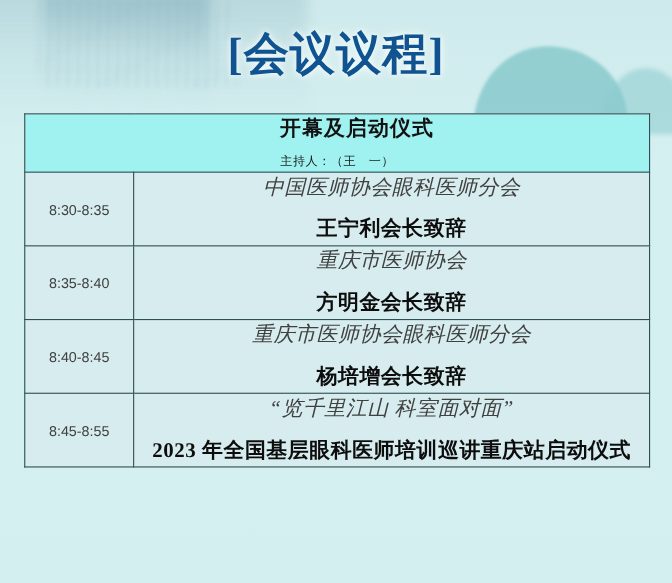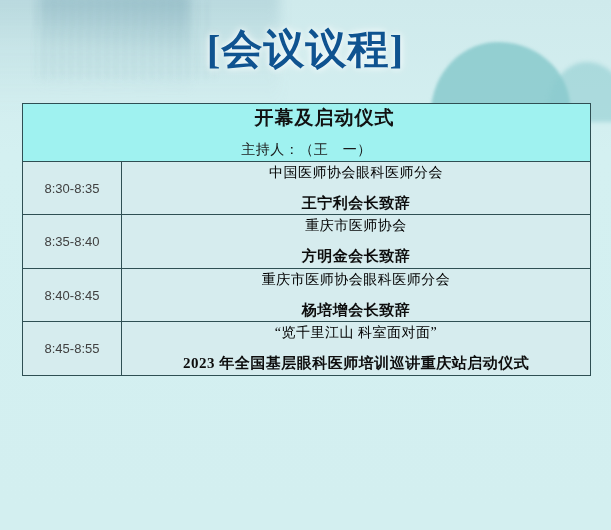--- a/index.html
+++ b/index.html
@@ -176,21 +176,21 @@
   }
   .section-title {
     font-size: 19px;
     font-weight: bold;
     color: #121212;
     letter-spacing: 1px;
     line-height: 1.5;
     padding-left: 36px;
   }
   .section-host {
-    font-size: 14px;
+    font-size: 11px;
     color: #1a1a1a;
     line-height: 1.6;
     margin-top: 6px;
     letter-spacing: .5px;
   }
 
   
   .time-cell {
     background: #d6ecee;
     text-align: center;
@@ -199,27 +199,28 @@
     color: #404040;
     letter-spacing: 0;
     padding: 4px 0;
   }
   .body-cell {
     background: #d6ecee;
     text-align: center;
     padding: 9px 0 11px 0;
   }
   .line-top {
-    font-size: 14px;
-    color: #000000;
+    font-size: 19px;
+    color: #404040;
     line-height: 1.5;
     letter-spacing: .5px;
+    font-style: italic;
   }
   .line-bottom {
-    font-size: 15px;
+    font-size: 19px;
     font-weight: bold;
     color: #0d0d0d;
     line-height: 1.5;
     letter-spacing: .5px;
     margin-top: 9px;
   }
   .body-cell.single .line-top {
     margin: 5px 0;
   }
 </style>

